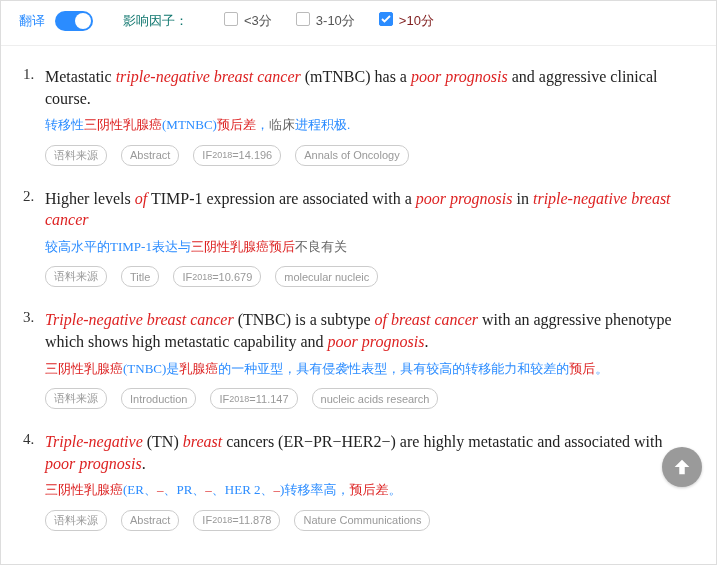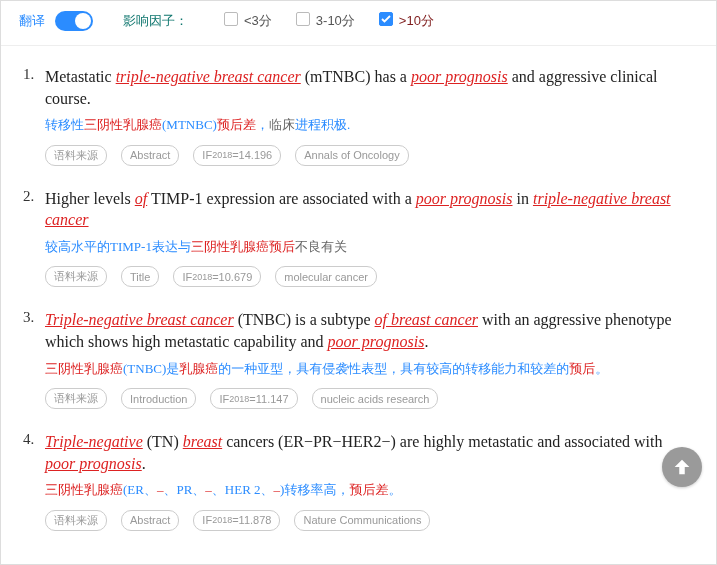--- a/index.html
+++ b/index.html
@@ -14,21 +14,21 @@
 .chk .box.checked { background: #2b8cff; border-color: #2b8cff; }
 .chk .box.checked svg { width: 10px; height: 10px; }
 .chk span.t { color: #555; }
 .chk .box.checked + span.t { color: #7f1d1d; }
 .list { padding: 6px 0 0 0; }
 .item { padding: 14px 22px 8px 22px; }
 .row1 { display: flex; }
 .num { width: 22px; flex-shrink: 0; font-size: 15px; color: #333; }
 .content { flex: 1; }
 .en { font-size: 16px; line-height: 1.35; color: #222; }
-.en em { font-style: italic; color: #d22; text-decoration: underline; }
+.en em { font-style: italic; color: #d22; }
 .zh { margin-top: 6px; font-family: Liberation Serif, serif; font-size: 13px; color: #2b8cff; line-height: 1.5; }
 .zh .r { color: #d22; }
 .zh .g { color: #666; }
 .tags { margin-top: 10px; display: flex; gap: 14px; flex-wrap: wrap; font-family: Arial, sans-serif; }
 .tag { font-size: 11px; color: #999; border: 1px solid #ccc; border-radius: 10px; padding: 2px 8px; display: inline-flex; align-items: center; }
 .tag sub { font-size: 9px; vertical-align: sub; }
 .scrolltop { position: absolute; right: 14px; top: 446px; width: 40px; height: 40px; background: #9a9a9a; border-radius: 50%; display: flex; align-items: center; justify-content: center; cursor: pointer; box-shadow: 0 1px 3px rgba(0,0,0,.2); }
 .scrolltop svg { width: 22px; height: 22px; fill: #fff; }
 </style>
 </head>
@@ -75,21 +75,21 @@
     <div class="item">
       <div class="row1">
         <div class="num">2.</div>
         <div class="content">
           <div class="en">Higher levels <em>of</em> TIMP-1 expression are associated with a <em>poor prognosis</em> in <em>triple-negative breast cancer</em></div>
           <div class="zh">较高水平的TIMP-1表达与<span class="r">三阴性乳腺癌预后</span><span class="g">不良有关</span></div>
           <div class="tags">
             <span class="tag">语料来源</span>
             <span class="tag">Title</span>
             <span class="tag">IF<sub>2018</sub>=10.679</span>
-            <span class="tag">molecular cancer</span>
+            <span class="tag">molecular nucleic</span>
           </div>
         </div>
       </div>
     </div>
     <div class="item">
       <div class="row1">
         <div class="num">3.</div>
         <div class="content">
           <div class="en"><em>Triple-negative breast cancer</em> (TNBC) is a subtype <em>of breast cancer</em> with an aggressive phenotype which shows high metastatic capability and <em>poor prognosis</em>.</div>
           <div class="zh"><span class="r">三阴性乳腺癌</span>(TNBC)是<span class="r">乳腺癌</span>的一种亚型，具有侵袭性表型，具有较高的转移能力和较差的<span class="r">预后</span>。</div>

